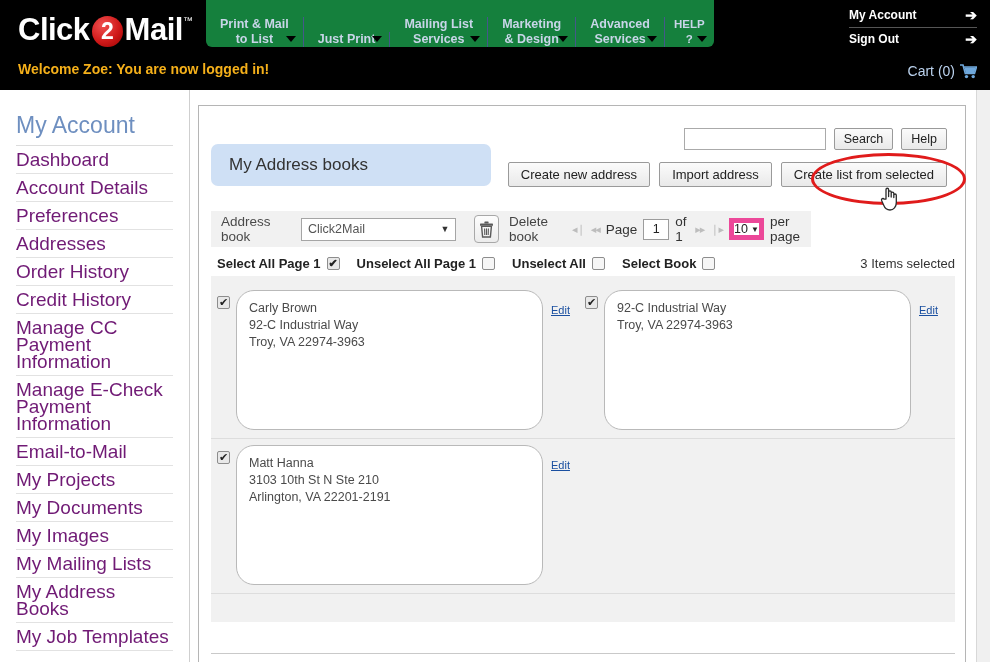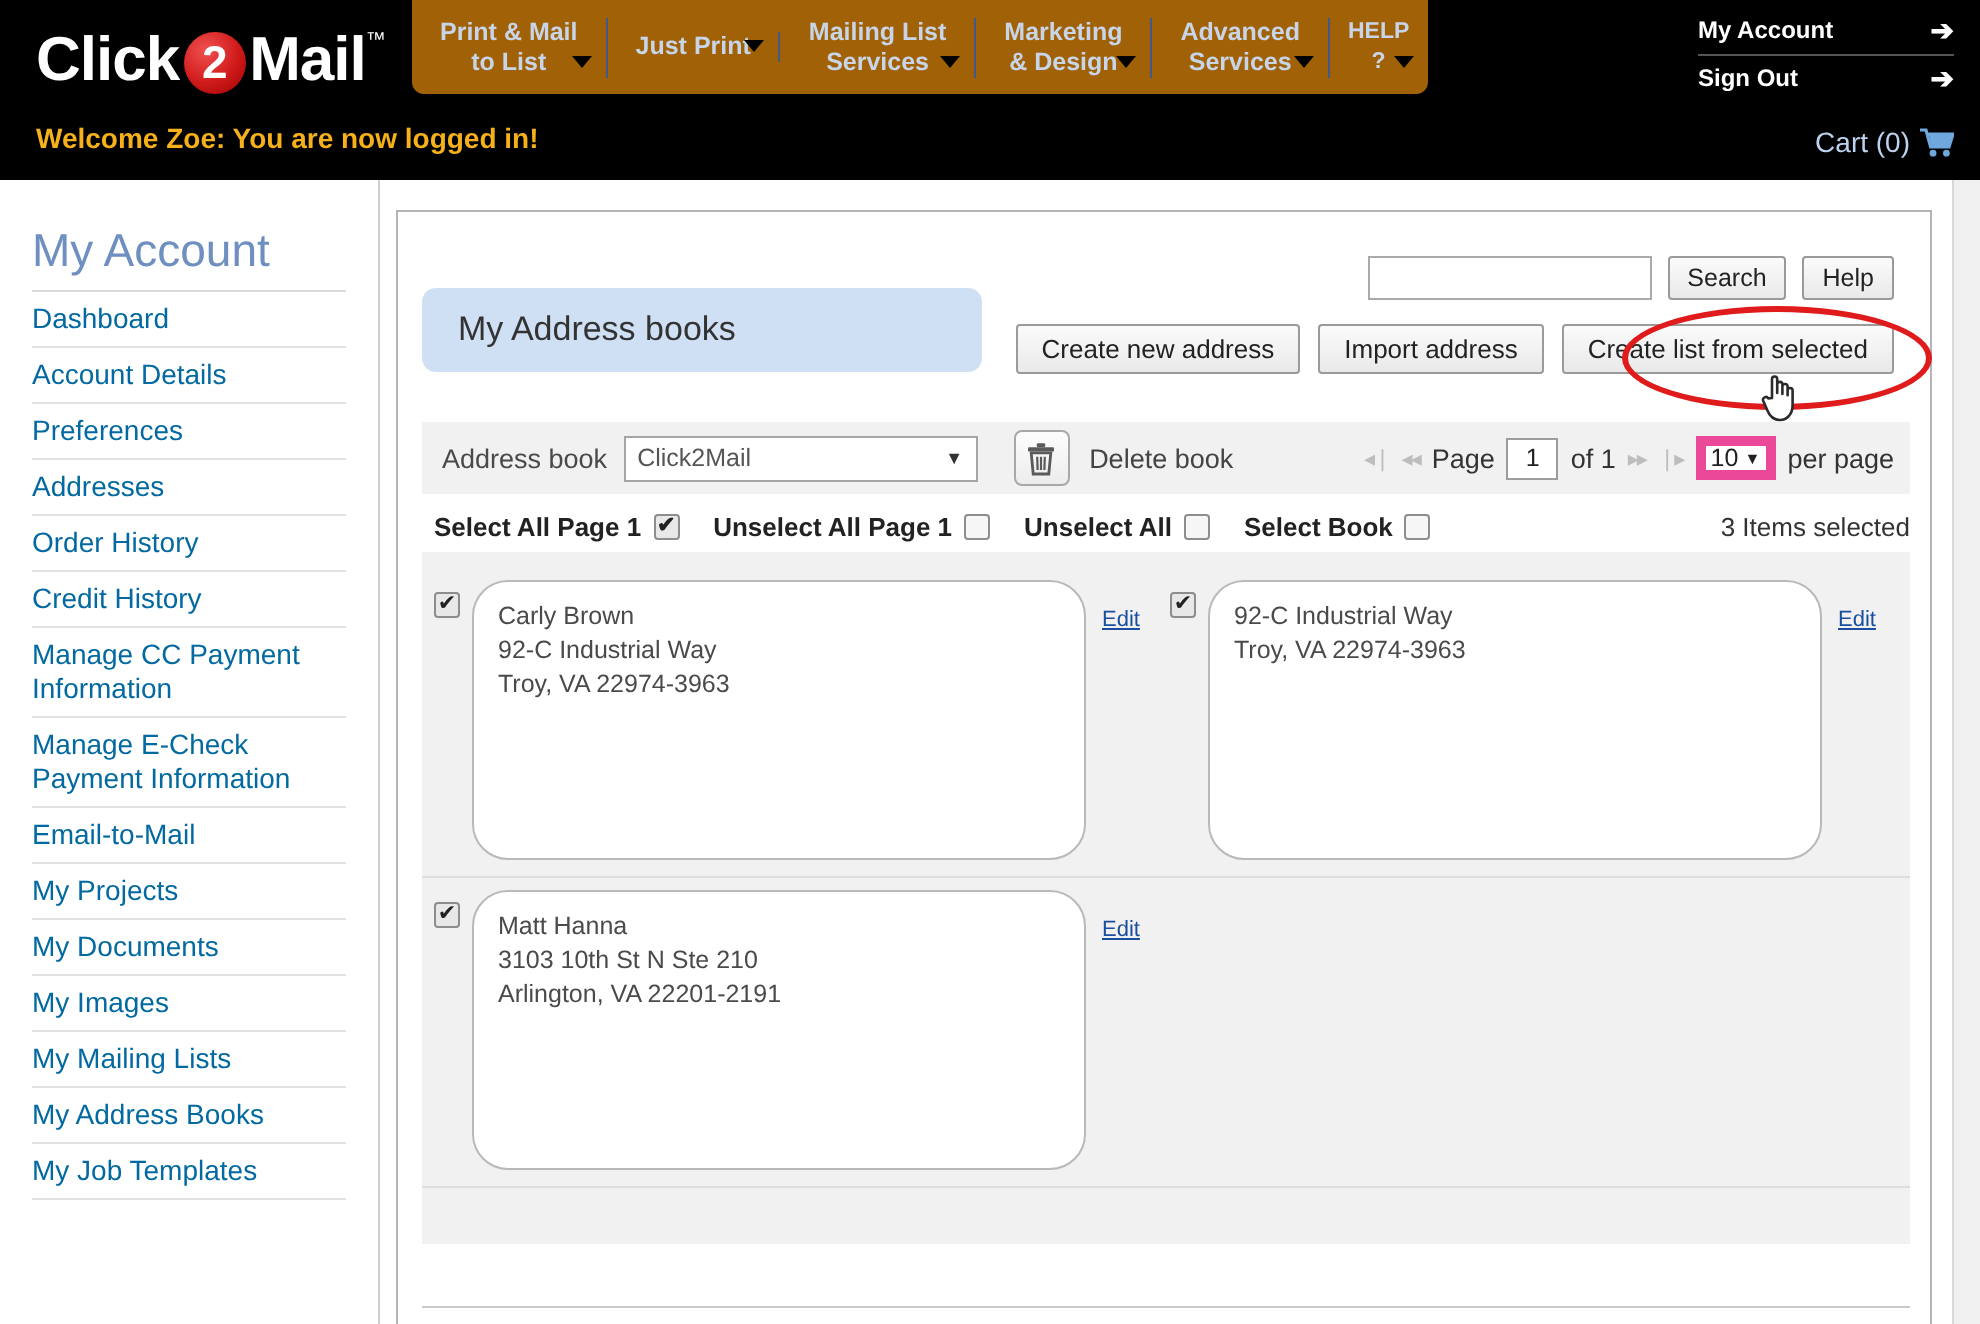--- a/index.html
+++ b/index.html
@@ -40,22 +40,22 @@
   }
   .cart {
     position: absolute; right: 13px; top: 63px;
     color: #bcd3ef; font-size: 14px;
     display: flex; align-items: center; gap: 5px;
   }
   
   .nav {
     position: absolute; left: 206px; top: 0;
     height: 47px;
-    display: flex; align-items: center;
-    background: #a16207;
+    display: flex; align-items: flex-end;
+    background: #15803d;
     border-bottom-left-radius: 6px; border-bottom-right-radius: 6px;
   }
   .nav-item {
     position: relative;
     display: flex; flex-direction: column;
     align-items: center; justify-content: center;
     color: #c8d5e8; font-size: 12.5px; font-weight: bold;
     text-align: center;
     padding: 0 14px;
     line-height: 15px;
@@ -92,21 +92,21 @@
     padding: 14px 16px 0 16px;
     border-right: 1px solid #cfcfcf;
   }
   .sb-head {
     font-size: 23px; color: #6e8fc0; font-weight: normal;
     padding: 8px 0 6px 0;
     border-bottom: 1px solid #dcdcdc;
   }
   .sb-head.spaced { margin-top: 18px; }
   .sb-item {
-    font-size: 14px; color: #0369a1;
+    font-size: 19px; color: #701a75;
     padding: 5px 0 5px 0;
     border-bottom: 1px solid #e2e2e2;
     line-height: 17px;
   }
   
   .main {
     position: absolute; left: 198px; top: 105px;
     width: 768px; height: 557px;
     background: #ffffff;
     border: 1px solid #b5b5b5;
@@ -155,21 +155,21 @@
     pointer-events: none;
     z-index: 40;
   }
   .hand-cursor {
     position: absolute; left: 679px; top: 77px;
     z-index: 45;
   }
   
   .ctrl-strip {
     position: absolute; left: 12px; top: 105px;
-    width: 744px; height: 36px;
+    width: 600px; height: 36px;
     background: #f1f1f1;
     display: flex; align-items: center;
     padding: 0 8px 0 10px;
     font-size: 13.5px; color: #444444;
   }
   .ctrl-strip .lbl { color: #4a4a4a; }
   .ab-select {
     width: 177px; height: 23px;
     margin-left: 8px;
     border: 1px solid #a5a5a5;

